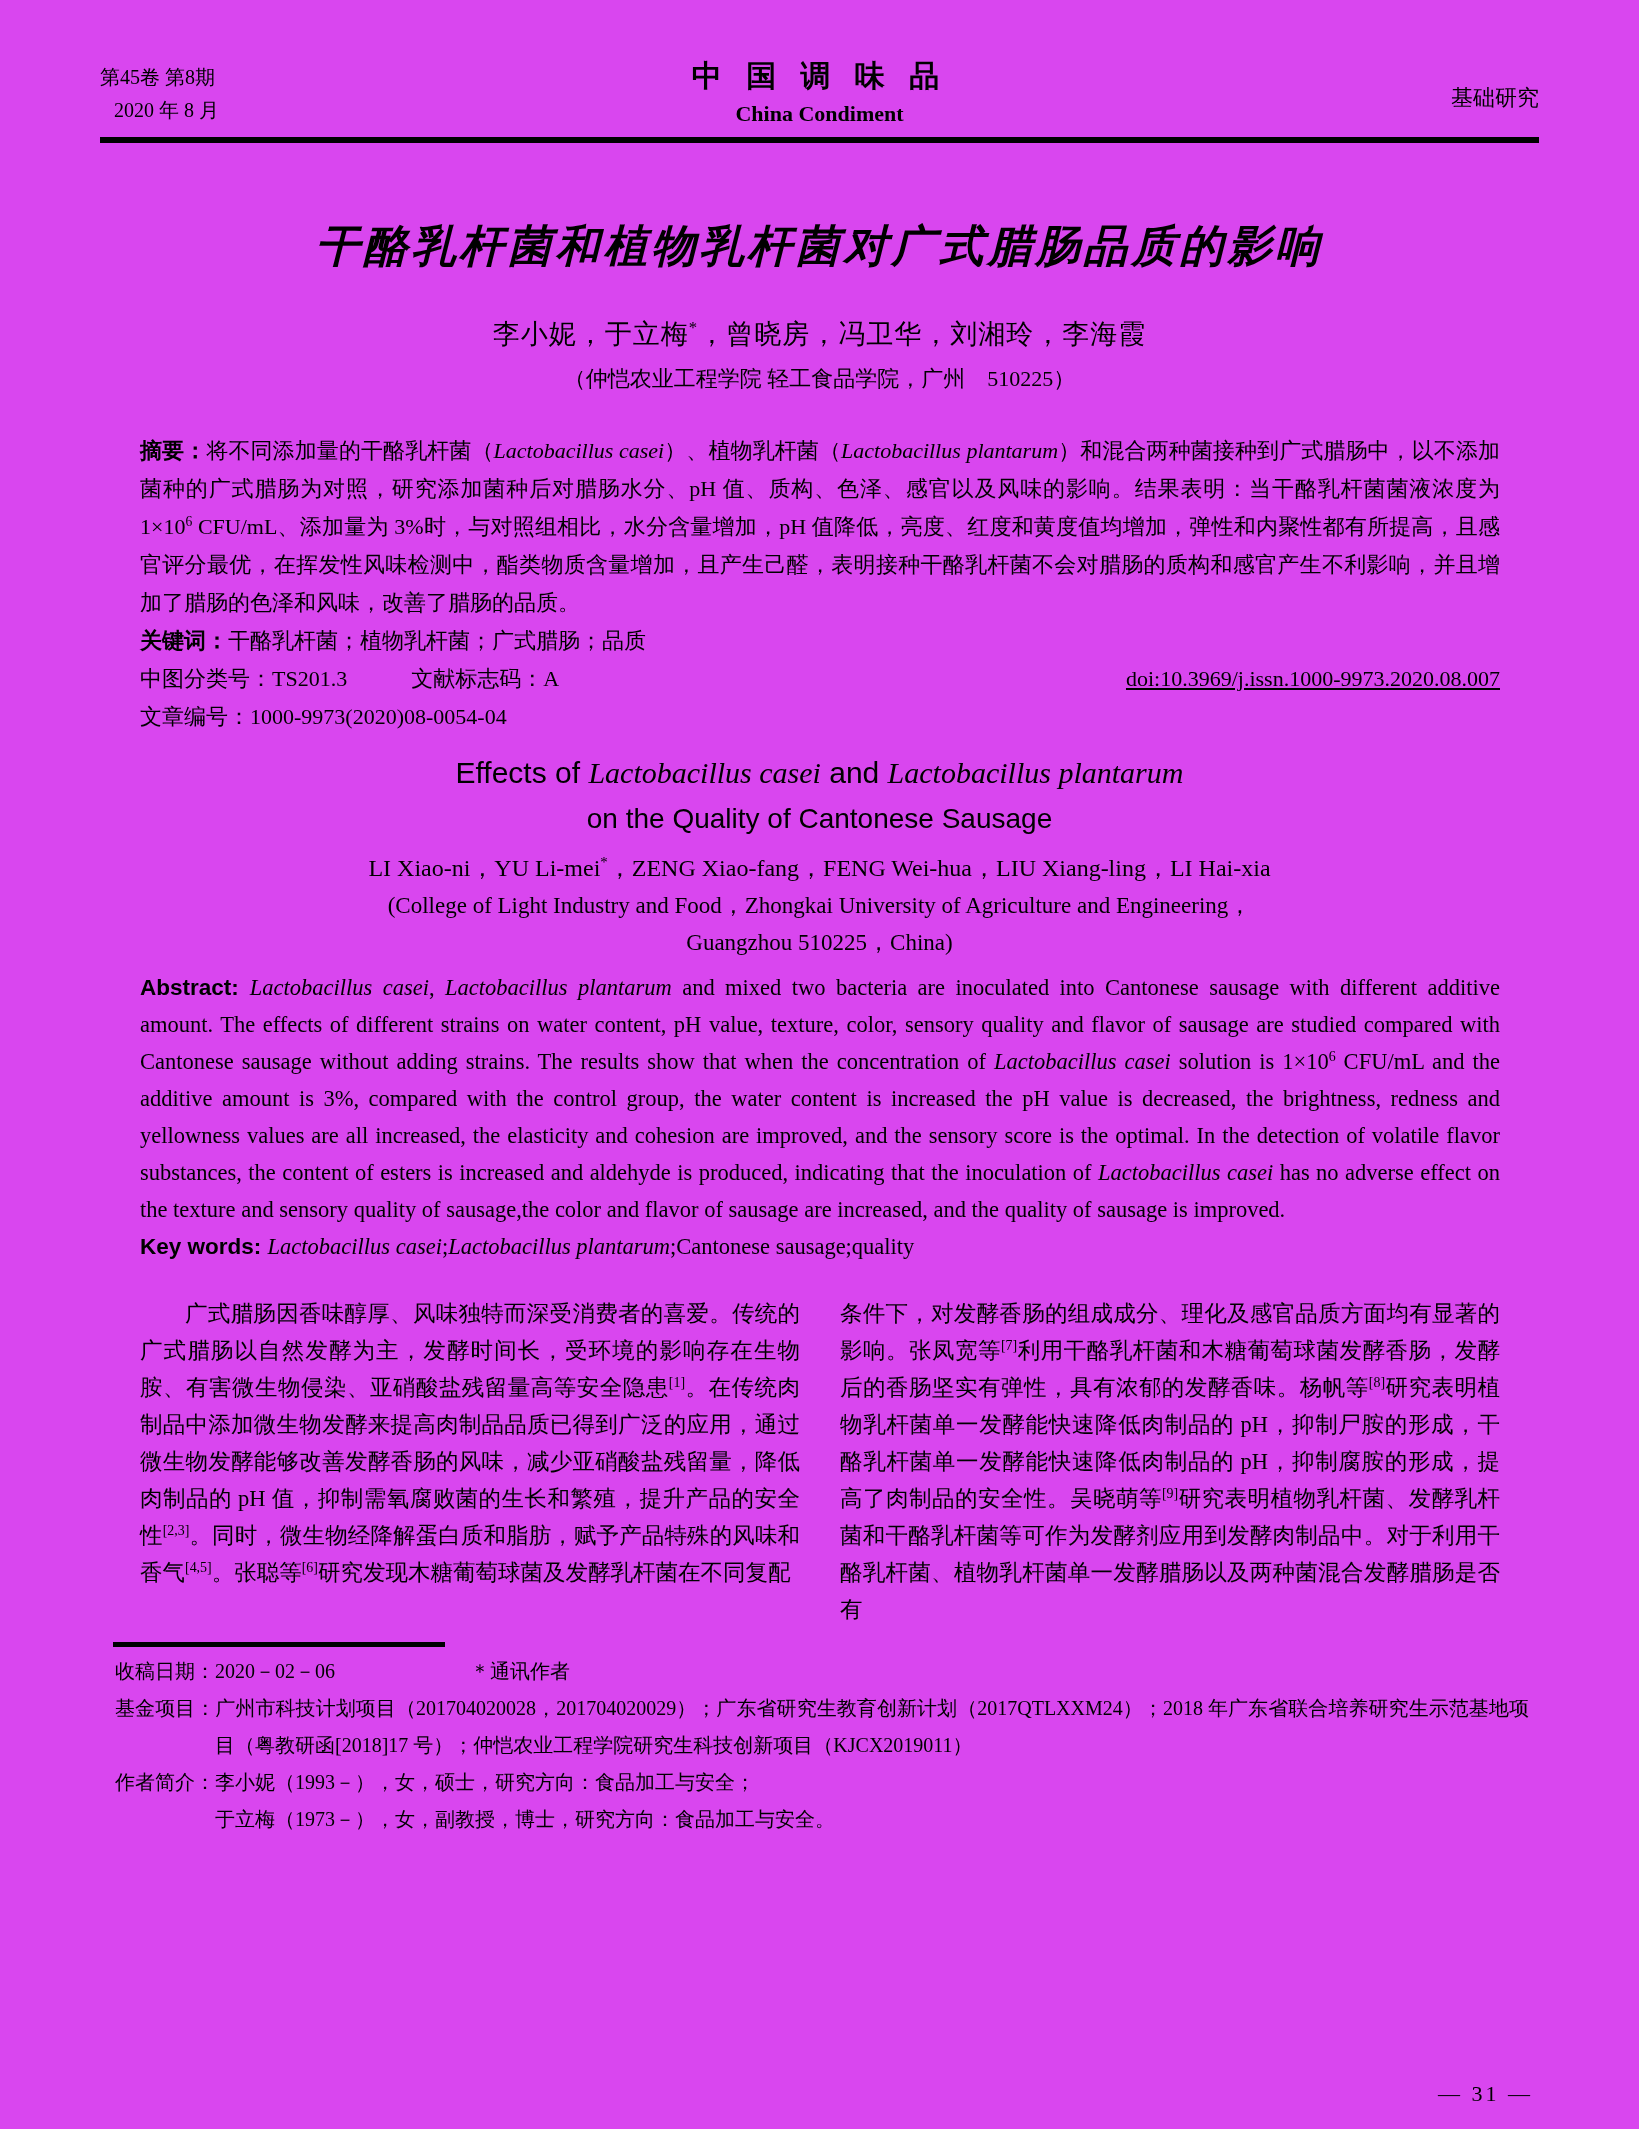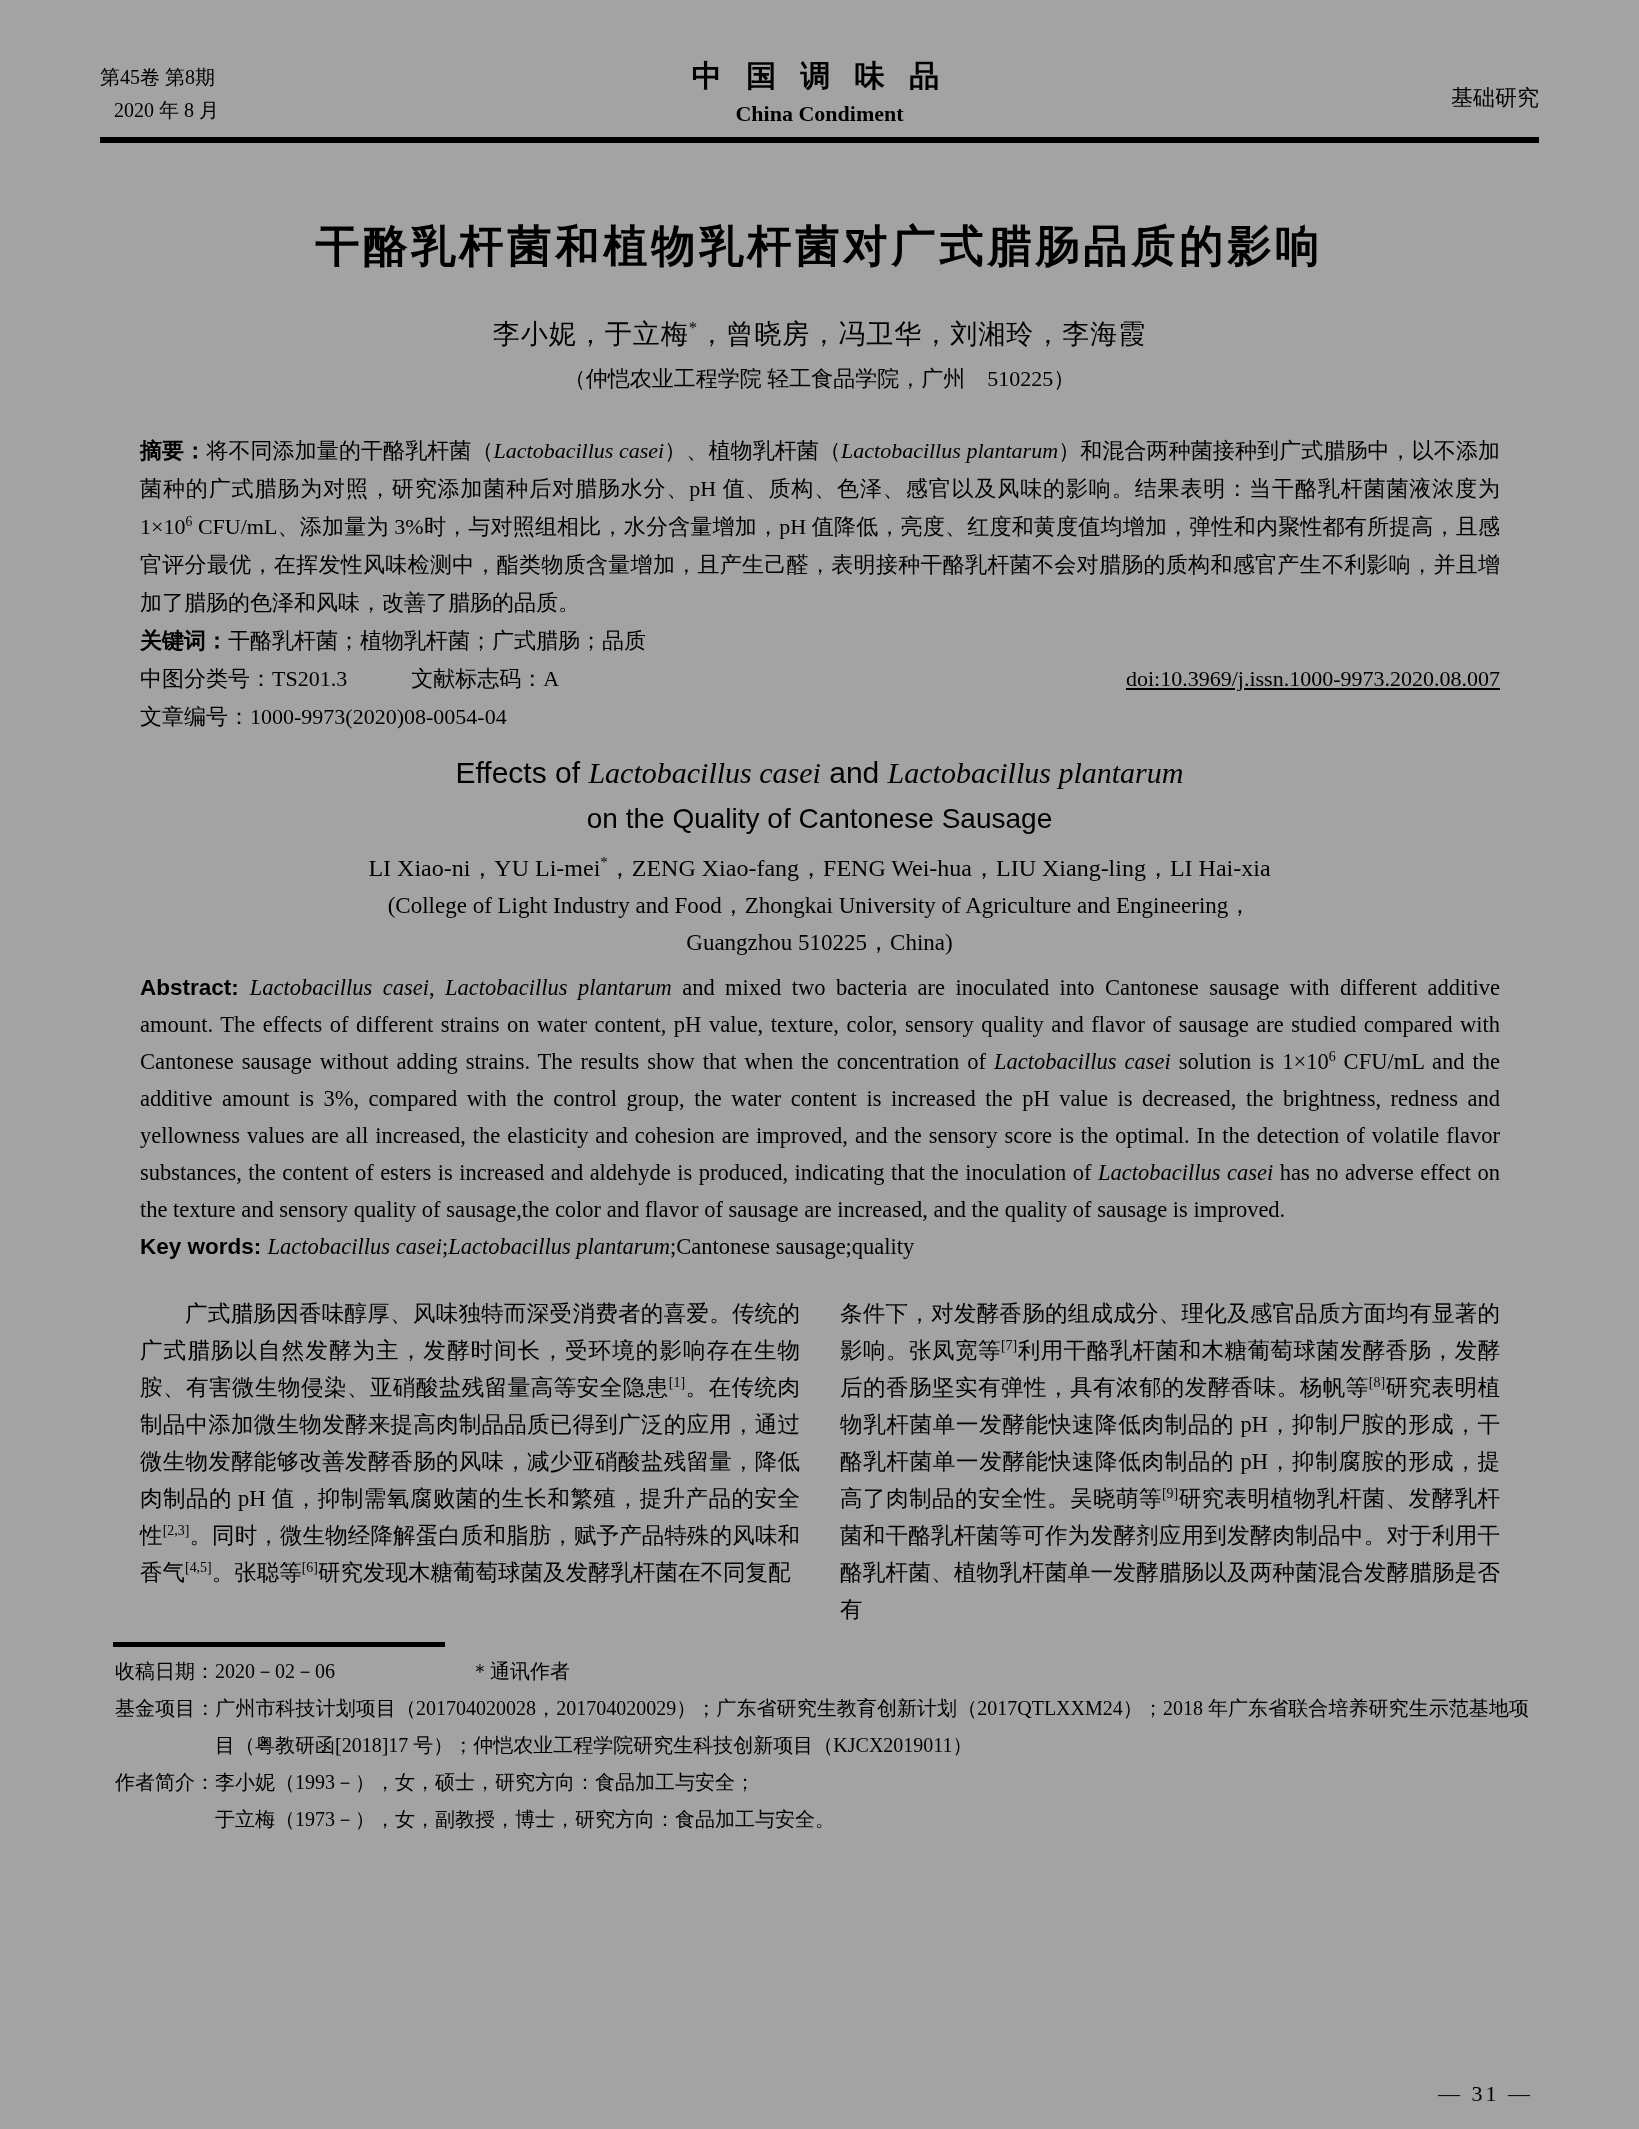--- a/index.html
+++ b/index.html
@@ -1,20 +1,20 @@
 <!DOCTYPE html>
 <html><head>
 <meta charset="utf-8">
 <style>
   html, body { margin: 0; padding: 0; background: #ffffff; }
   .page {
     position: relative;
     width: 1639px;
     height: 2129px;
-    background: #a3a3a3;
+    background: #d946ef;
     color: #000;
     font-family: "Liberation Serif", "DejaVu Serif", serif;
     box-sizing: border-box;
     padding-top: 56px;
     overflow: hidden;
   }
   
   .hdr { display: flex; margin: 0 100px; align-items: flex-end; }
   .hdr-left { width: 230px; font-size: 20px; line-height: 33px; }
   .hdr-left .date { padding-left: 14px; }
@@ -74,21 +74,21 @@
       <div class="date">2020 年 8 月</div>
     </div>
     <div class="hdr-center">
       <div class="jt-cn">中 国 调 味 品</div>
       <div class="jt-en">China Condiment</div>
     </div>
     <div class="hdr-right">基础研究</div>
   </header>
   <div class="hdr-rule"></div>
 
-  <h1 class="title-cn" style="margin:74px 0 8px 0;">干酪乳杆菌和植物乳杆菌对广式腊肠品质的影响</h1>
+  <h1 class="title-cn" style="margin:74px 0 8px 0;font-style:italic;">干酪乳杆菌和植物乳杆菌对广式腊肠品质的影响</h1>
   <div class="authors-cn"><span>李小妮，于立梅</span><sup>*</sup><span>，曾晓房，冯卫华，刘湘玲，李海霞</span></div>
   <div class="affil-cn">（仲恺农业工程学院 轻工食品学院，广州　510225）</div>
 
   <div class="zh-block">
     <p class="zh-abstract" style="margin:0;"><span class="lbl">摘要：</span><span>将不同添加量的干酪乳杆菌（</span><span class="it">Lactobacillus casei</span><span>）、植物乳杆菌（</span><span class="it">Lactobacillus plantarum</span><span>）和混合两种菌接种到广式腊肠中，以不添加菌种的广式腊肠为对照，研究添加菌种后对腊肠水分、pH 值、质构、色泽、感官以及风味的影响。结果表明：当干酪乳杆菌菌液浓度为 1×10</span><sup>6</sup><span> CFU/mL、添加量为 3%时，与对照组相比，水分含量增加，pH 值降低，亮度、红度和黄度值均增加，弹性和内聚性都有所提高，且感官评分最优，在挥发性风味检测中，酯类物质含量增加，且产生己醛，表明接种干酪乳杆菌不会对腊肠的质构和感官产生不利影响，并且增加了腊肠的色泽和风味，改善了腊肠的品质。</span></p>
     <div><span class="lbl">关键词：</span><span>干酪乳杆菌；植物乳杆菌；广式腊肠；品质</span></div>
     <div class="meta-row">
       <span class="m1">中图分类号：TS201.3</span>
       <span class="m2">文献标志码：A</span>
       <span class="m3">doi:10.3969/j.issn.1000-9973.2020.08.007</span>

